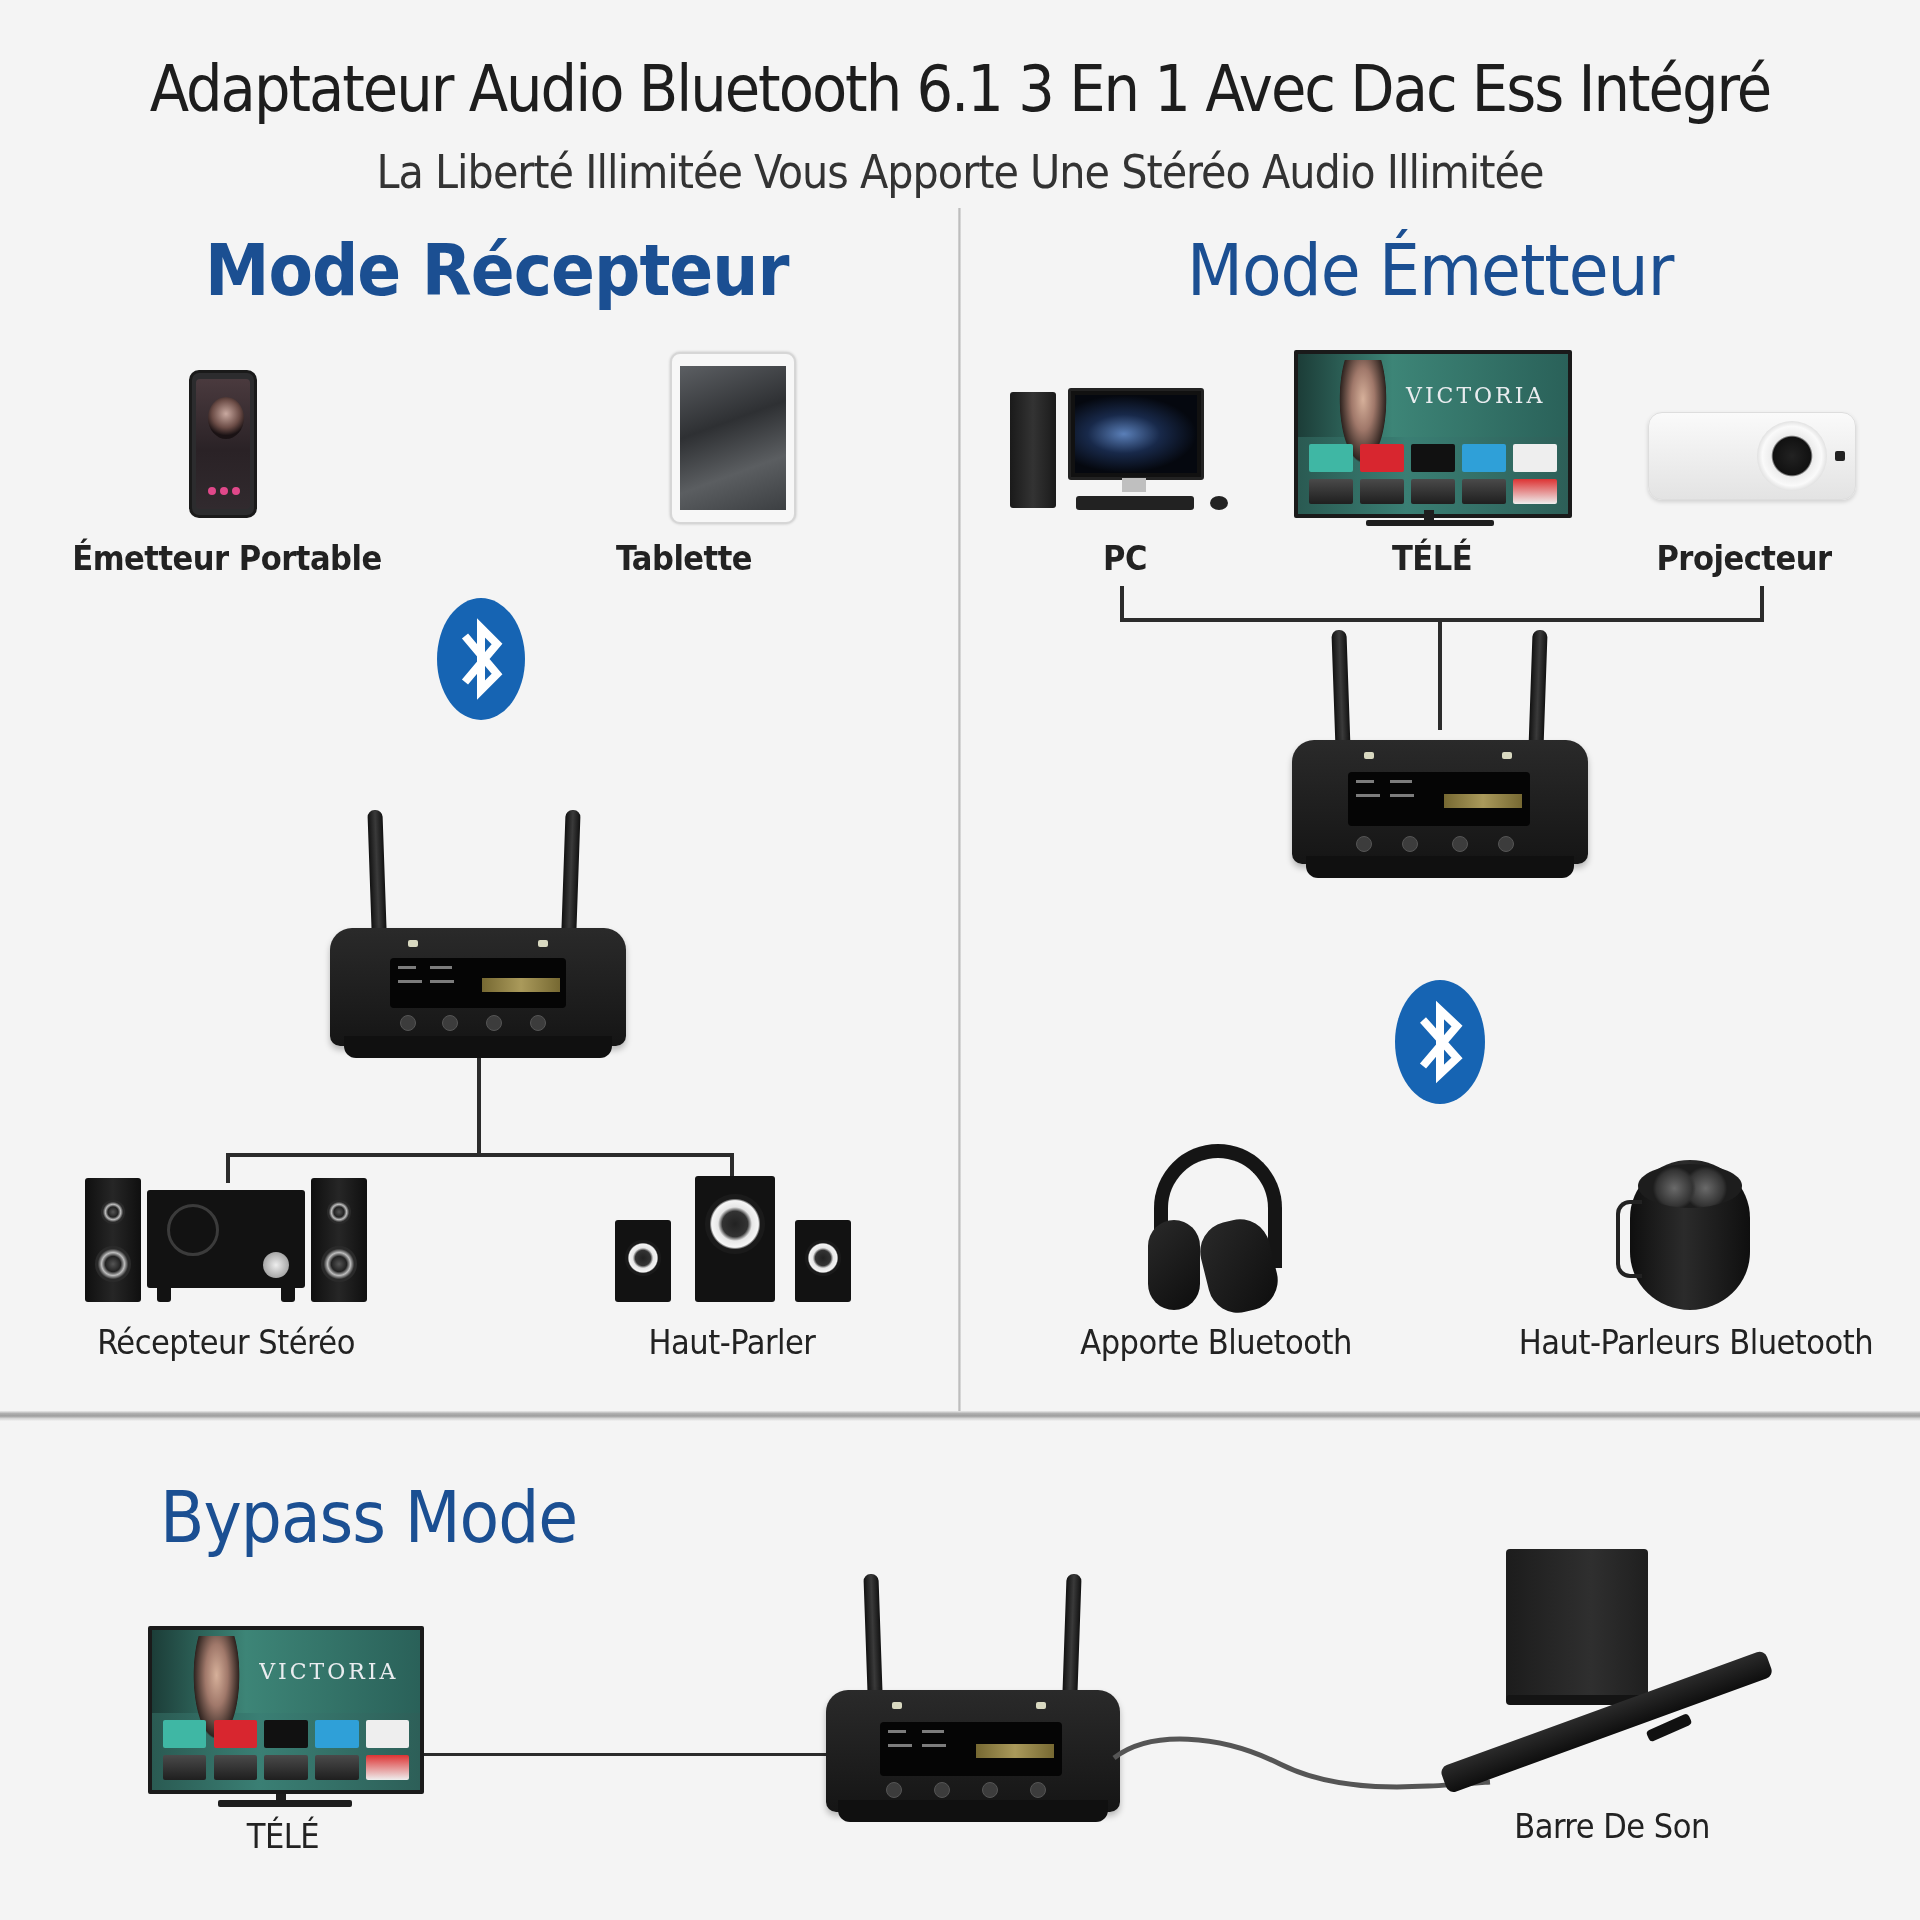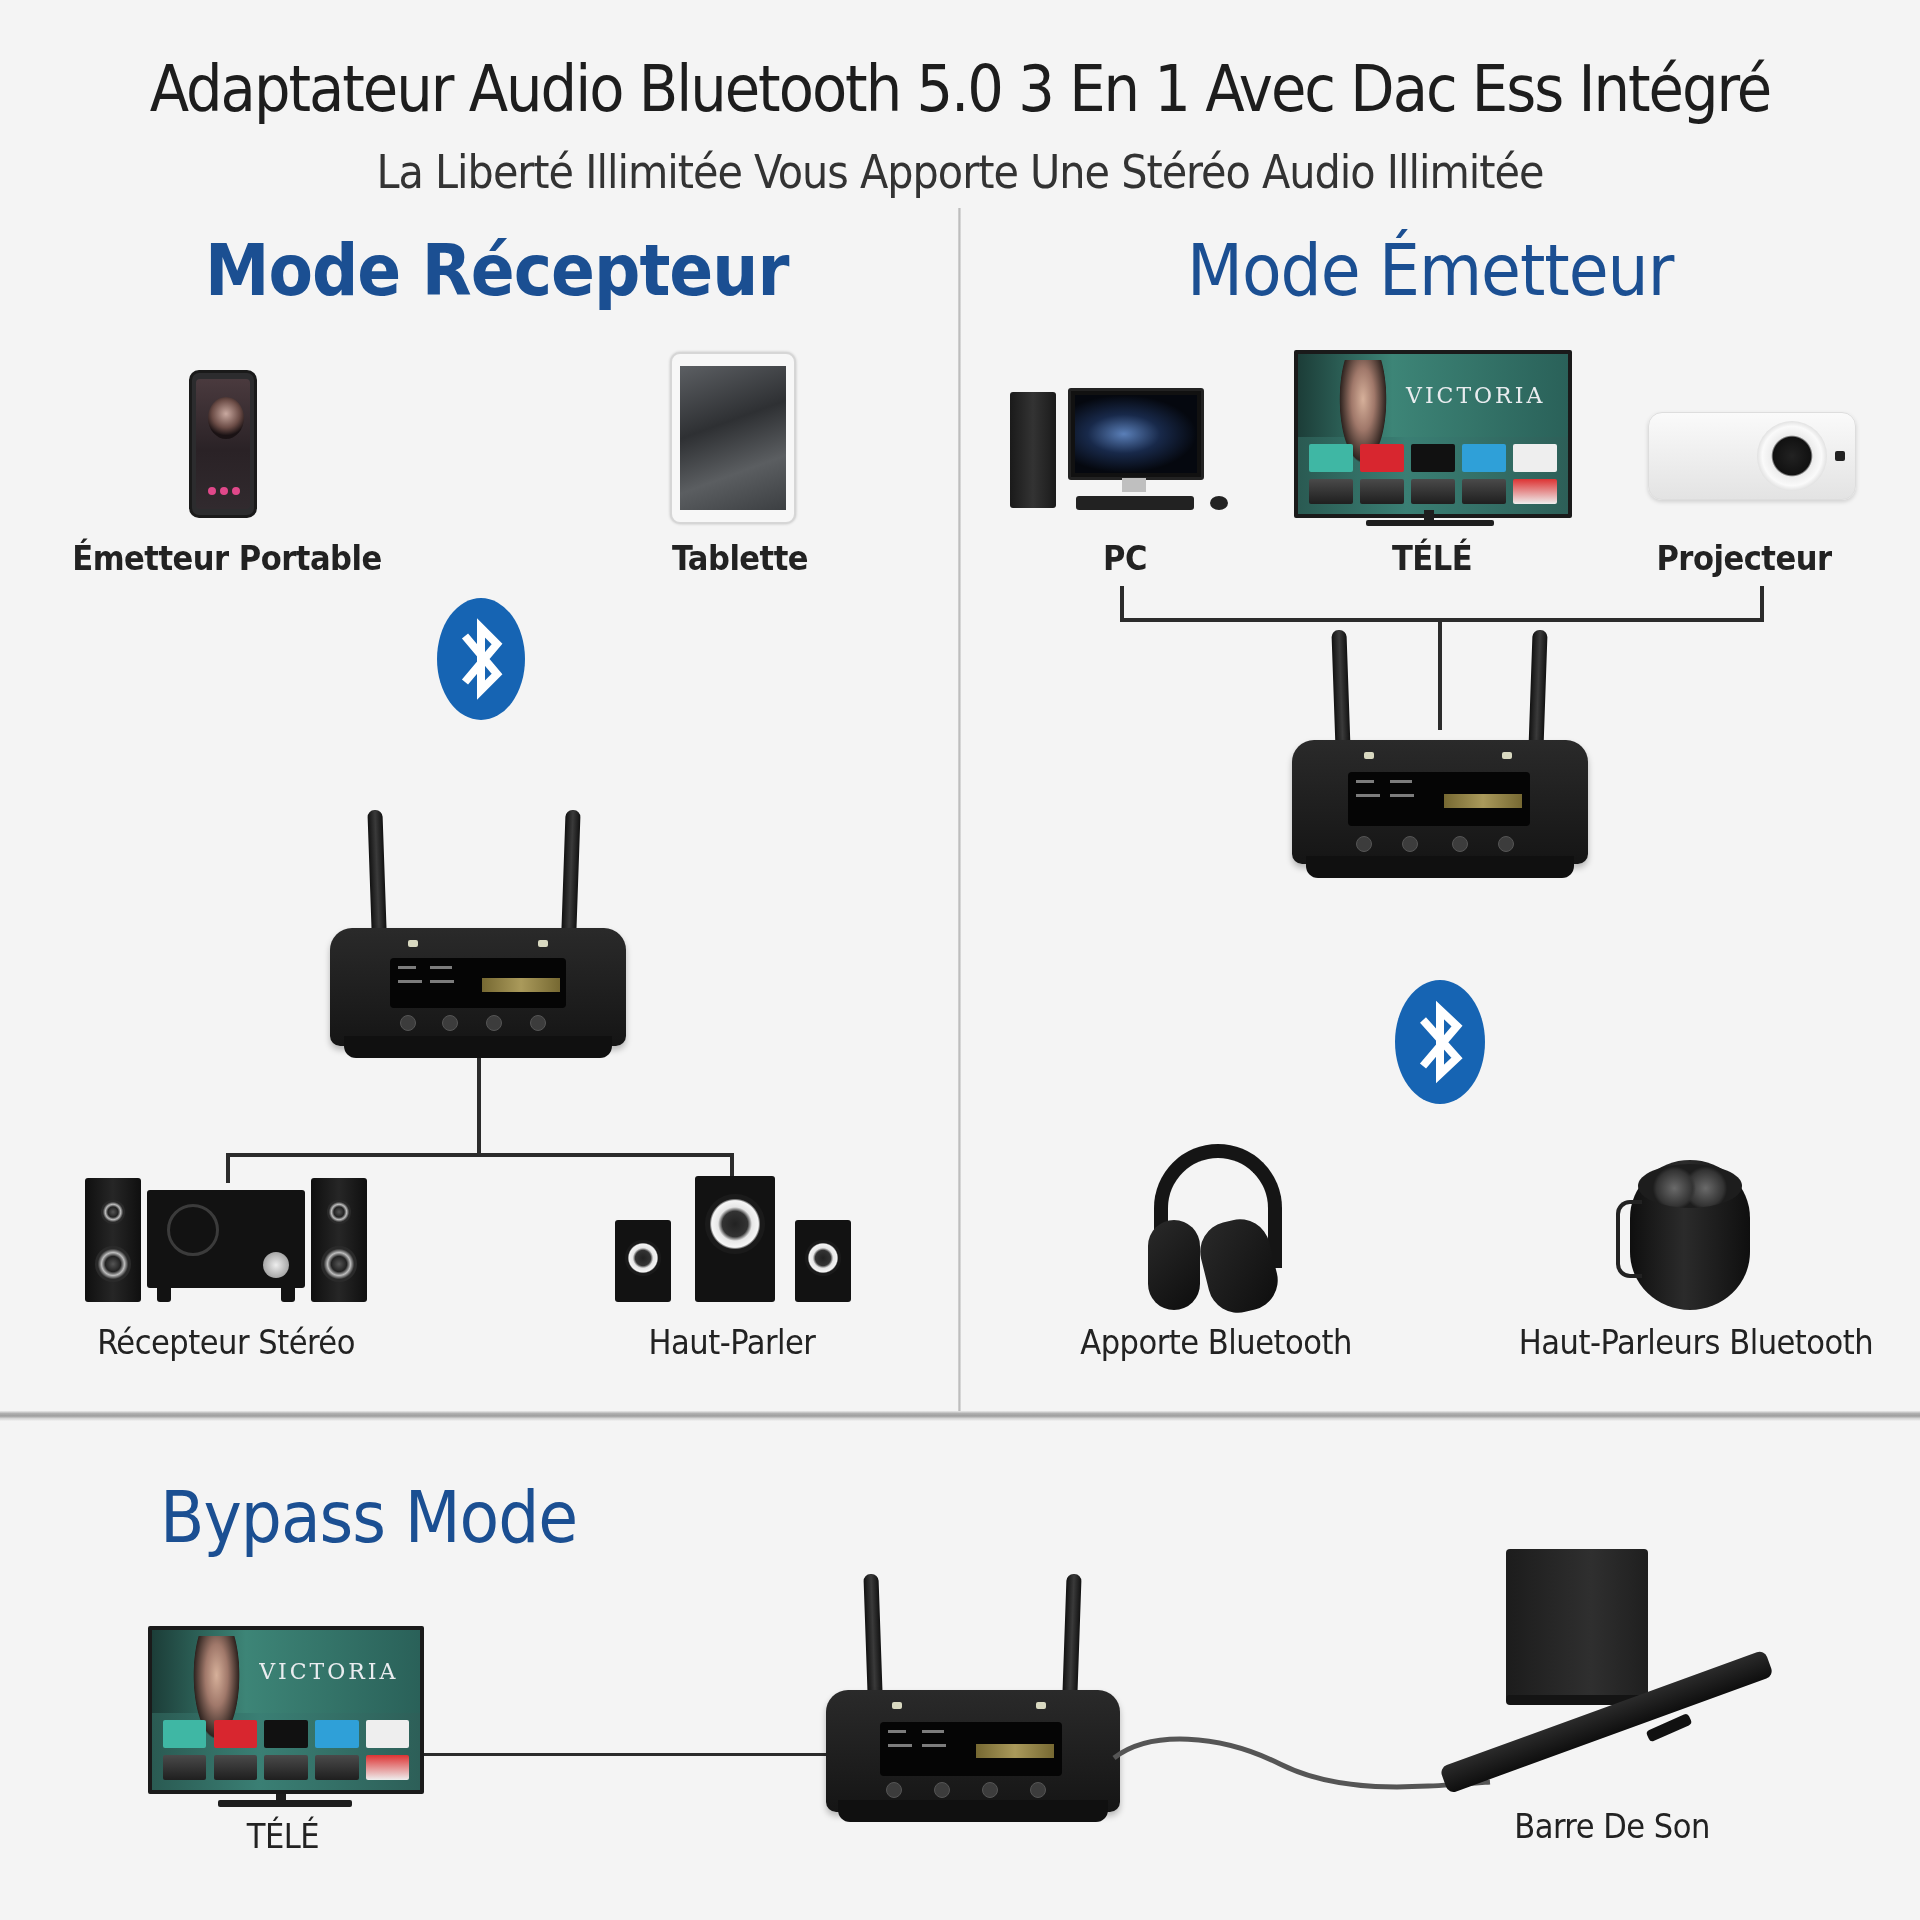--- a/index.html
+++ b/index.html
@@ -93,21 +93,21 @@
   .btspk .strap { position:absolute; left:-14px; top:40px; width:22px; height:70px; border:4px solid #222; border-right:none; border-radius:14px 0 0 14px; }
 
   
   .sub { background:linear-gradient(to right,#1c1c1c,#2f2f2f 60%,#1f1f1f); border-radius:4px; }
   .soundbar { background:linear-gradient(#2b2b2b,#0e0e0e); border-radius:8px; transform-origin:left center; }
   .remote { background:#111; border-radius:4px; transform-origin:left center; }
 </style>
 </head>
 <body>
 
-<div class="abs title">Adaptateur Audio Bluetooth 5.0 3 En 1 Avec Dac Ess Intégré</div>
+<div class="abs title">Adaptateur Audio Bluetooth 6.1 3 En 1 Avec Dac Ess Intégré</div>
 <div class="abs subtitle">La Liberté Illimitée Vous Apporte Une Stéréo Audio Illimitée</div>
 
 <div class="abs divider-v"></div>
 <div class="abs divider-h"></div>
 
 <section>
   <div class="abs mode-title" style="left:205px; top:228px;font-weight:bold;">Mode Récepteur</div>
 
   <div class="abs phone" style="left:189px; top:370px; width:62px; height:142px;">
     <div class="scr">
@@ -115,21 +115,21 @@
       <div class="dot" style="left:12px;"></div>
         <div class="dot" style="left:24px;"></div>
         <div class="dot" style="left:36px;"></div>
     </div>
   </div>
   <div class="abs label" style="left:227px; top:538px;">Émetteur Portable</div>
 
   <div class="abs tablet" style="left:670px; top:352px; width:122px; height:168px;">
     <div class="scr"></div>
   </div>
-  <div class="abs label" style="left:740px; top:538px;">Tablette</div>
+  <div class="abs label" style="left:684px; top:538px;">Tablette</div>
 
   <div class="abs bt" style="left:437px; top:598px; width:88px; height:122px;">
     <svg viewBox="0 0 88 122">
         <path d="M28 38 L60 76 L44 92 L44 30 L60 46 L28 84" fill="none" stroke="#fff" stroke-width="8" stroke-linejoin="miter"></path>
       </svg>
   </div>
 
   <div class="abs device" style="left:330px; top:810px; width:296px; height:250px;">
     <div class="ant" style="left:40px; top:0; height:150px; transform:rotate(-2deg);"></div>
     <div class="ant" style="left:233px; top:0; height:150px; transform:rotate(2deg);"></div>

